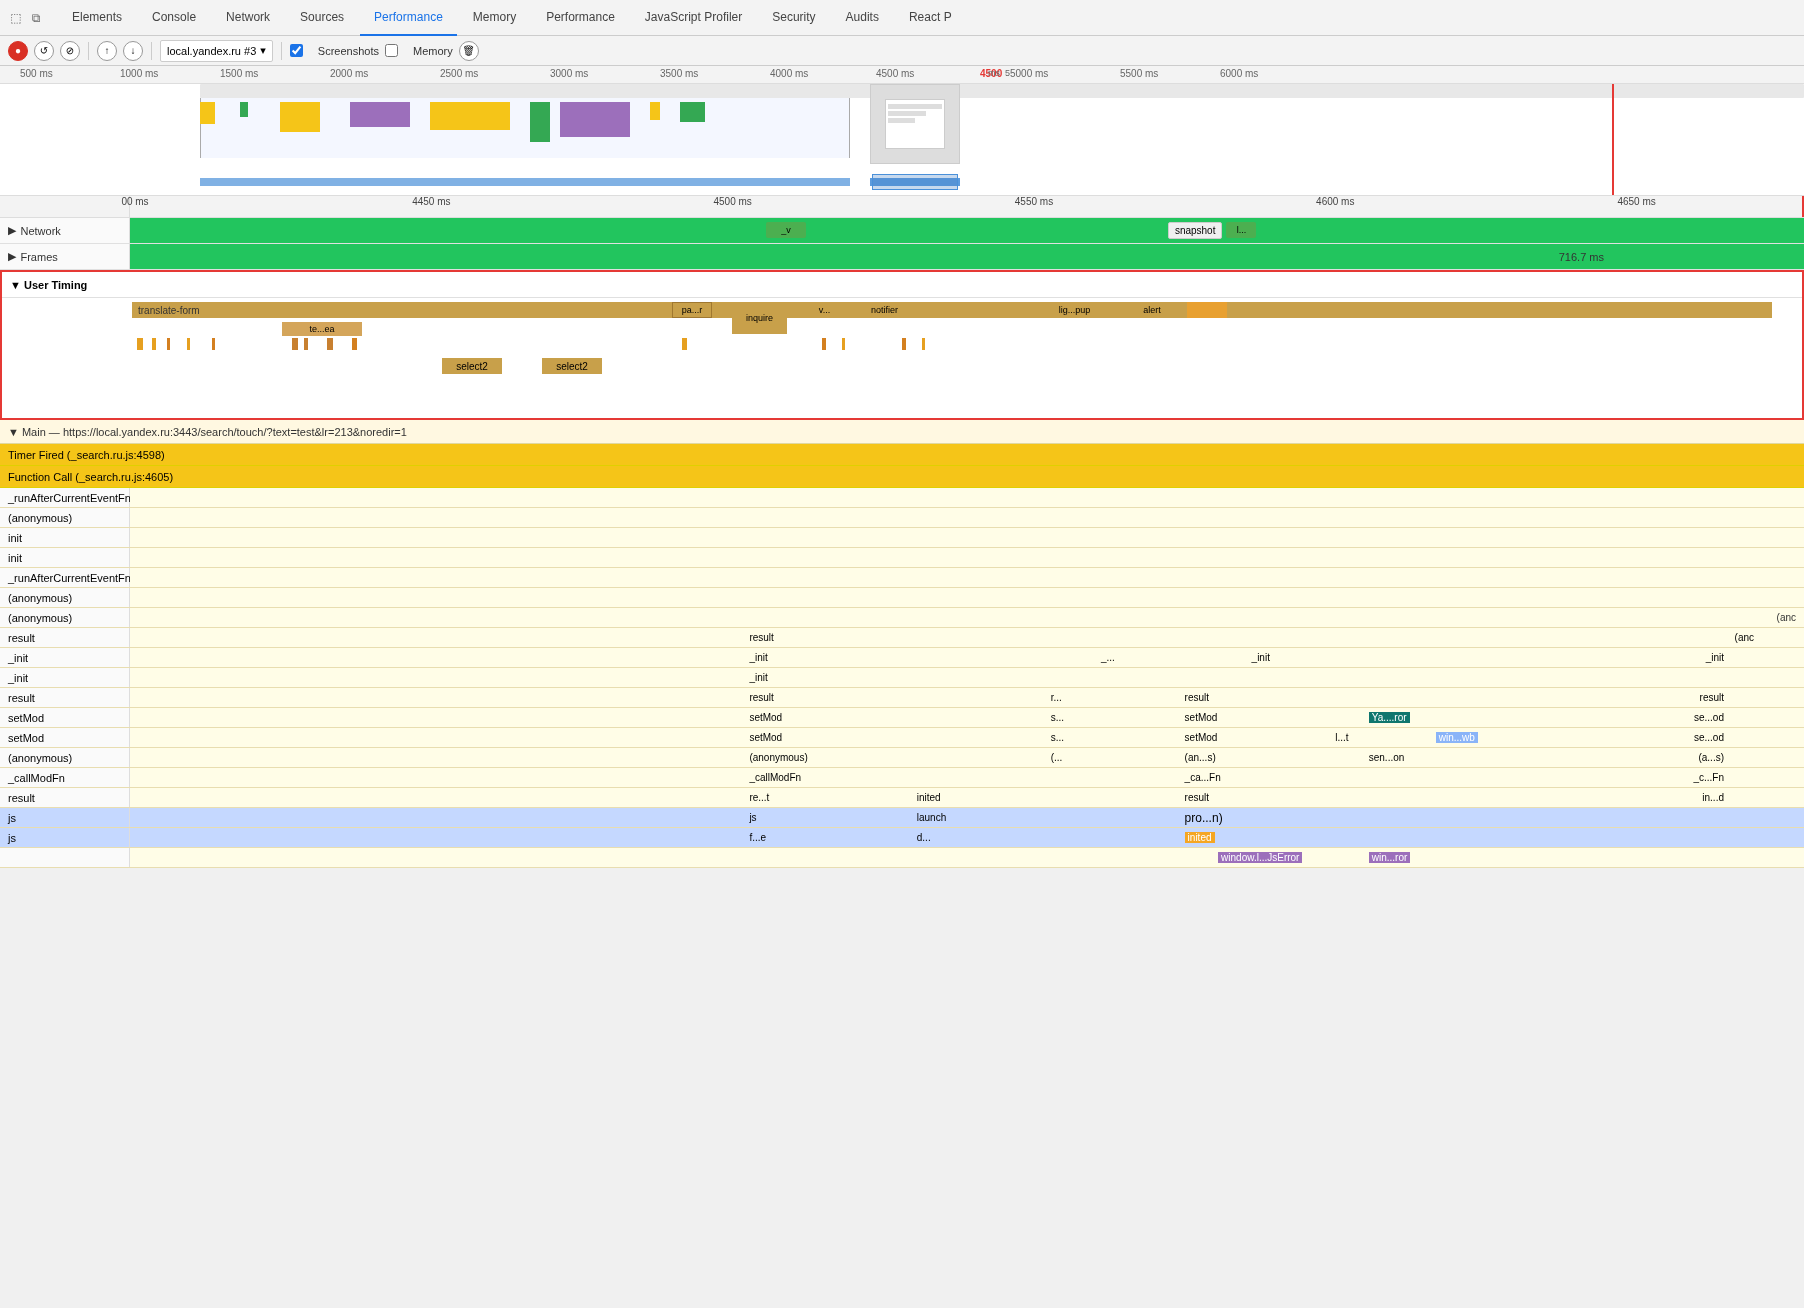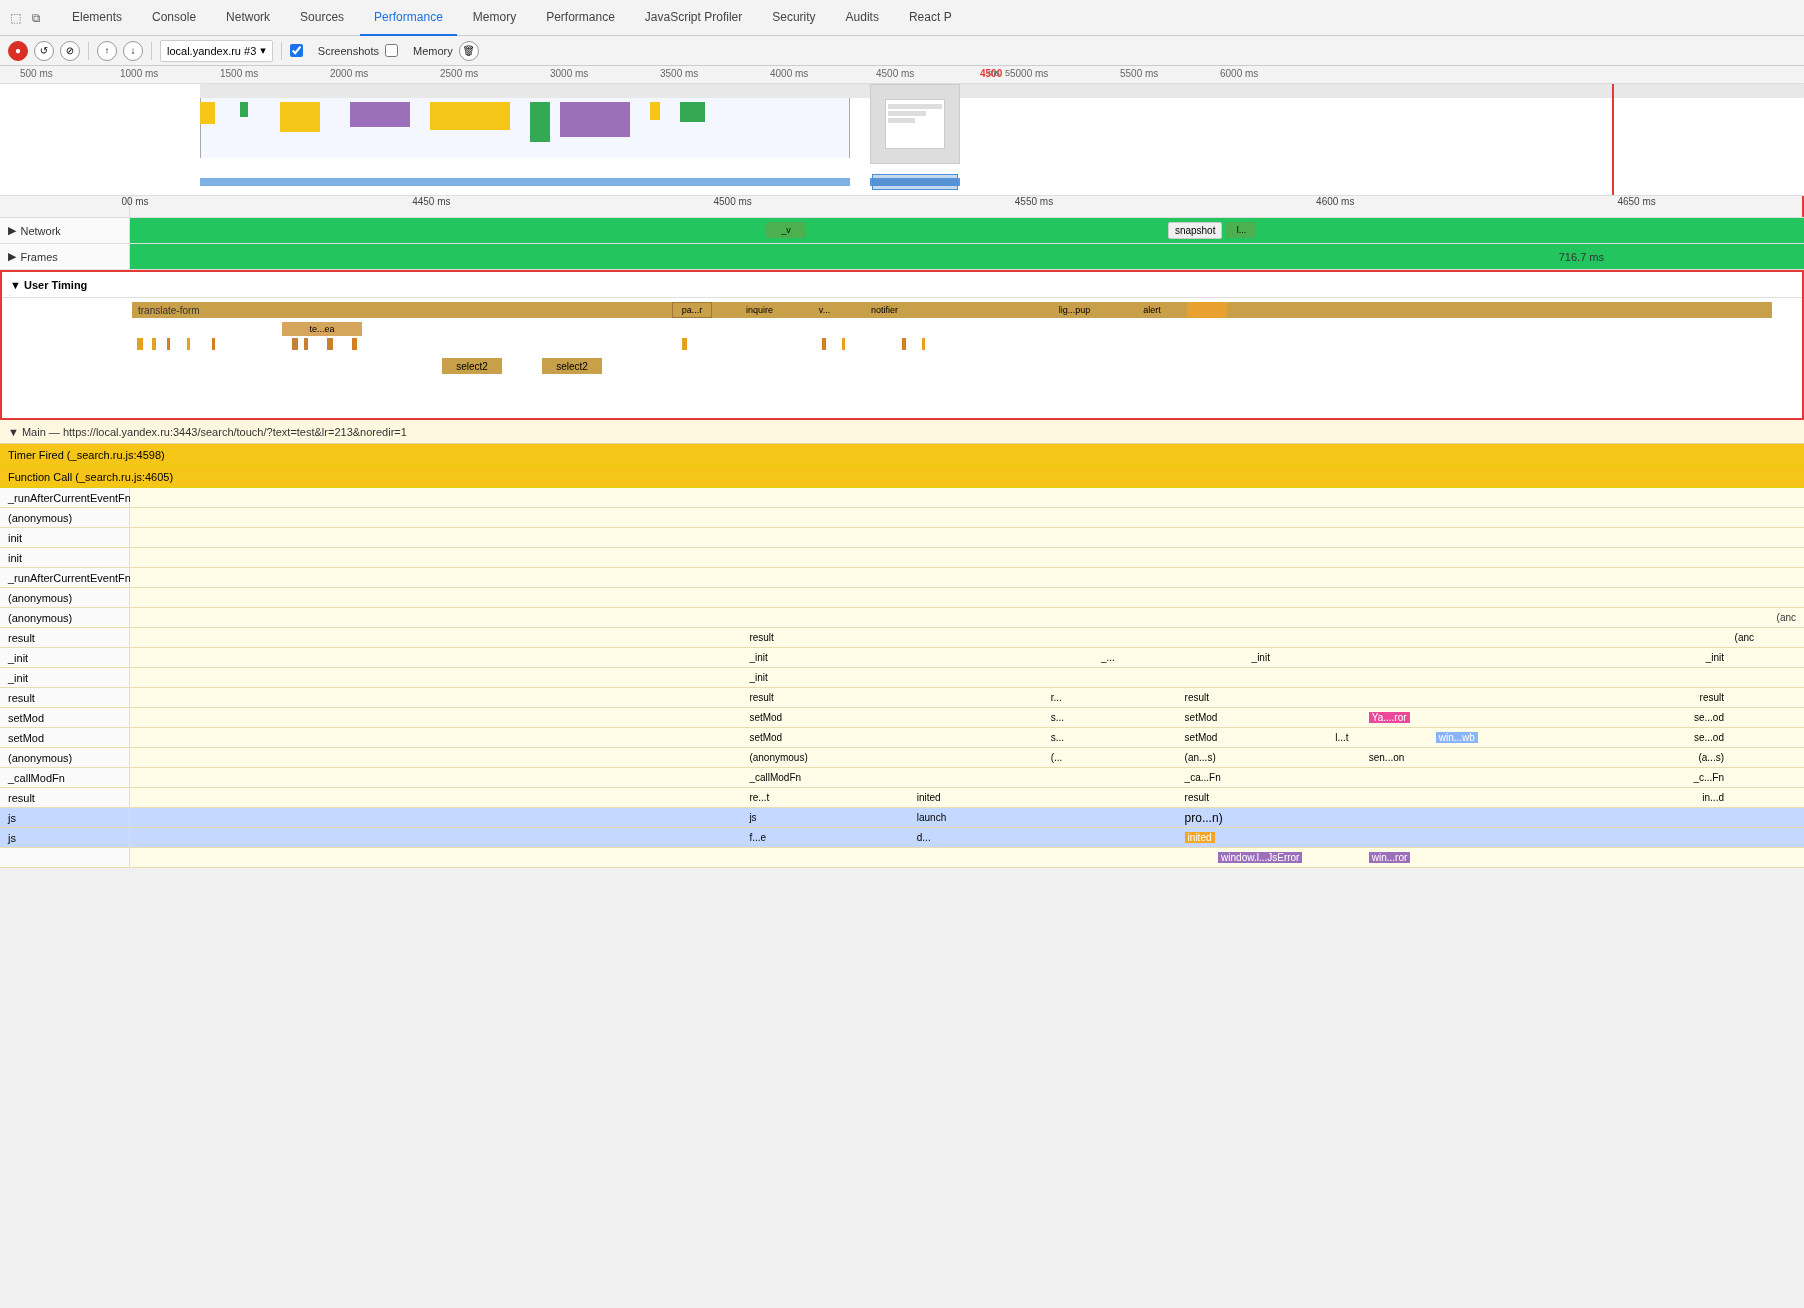--- a/index.html
+++ b/index.html
@@ -432,21 +432,21 @@
 
     <div style="position:absolute; top:40px; left:680px; width:5px; height:12px; background:#e6a020;"></div>
     <div style="position:absolute; top:40px; left:820px; width:4px; height:12px; background:#d48020;"></div>
     <div style="position:absolute; top:40px; left:840px; width:3px; height:12px; background:#e6a020;"></div>
     <div style="position:absolute; top:40px; left:900px; width:4px; height:12px; background:#d48020;"></div>
     <div style="position:absolute; top:40px; left:920px; width:3px; height:12px; background:#e6a020;"></div>
 
     <div style="position:absolute; top:4px; left:670px; width:40px; height:16px; background:#c8a04a; display:flex; align-items:center; justify-content:center; font-size:9px; border:1px solid #a07830;">
       <span>pa...r</span>
     </div>
-    <div style="position:absolute; top:4px; left:730px; width:55px; height:16px; background:#c8a04a; display:flex; align-items:center; justify-content:center; font-size:9px;">
+    <div style="position:absolute; top:4px; left:730px; width:55px; height:32px; background:#c8a04a; display:flex; align-items:center; justify-content:center; font-size:9px;">
       <span>inquire</span>
     </div>
     <div style="position:absolute; top:4px; left:810px; width:25px; height:16px; background:#c8a04a; display:flex; align-items:center; justify-content:center; font-size:9px;">
       <span>v...</span>
     </div>
     <div style="position:absolute; top:4px; left:850px; width:65px; height:16px; background:#c8a04a; display:flex; align-items:center; justify-content:center; font-size:9px;">
       <span>notifier</span>
     </div>
     <div style="position:absolute; top:4px; left:1040px; width:65px; height:16px; background:#c8a04a; display:flex; align-items:center; justify-content:center; font-size:9px;">
       <span>lig...pup</span>
@@ -547,21 +547,21 @@
         <div style="position:absolute; right:80px; font-size:10px;">result</div>
       </div>
     </div>
 
     <div style="display:flex; height:20px; border-bottom:1px solid #e8ddb0; background:#fffde7;">
       <div class="main-thread-label-cell">setMod</div>
       <div style="flex:1; display:flex; align-items:center; position:relative;">
         <div style="position:absolute; left:37%; font-size:10px;">setMod</div>
         <div style="position:absolute; left:55%; font-size:10px;">s...</div>
         <div style="position:absolute; left:63%; font-size:10px;">setMod</div>
-        <div style="position:absolute; left:74%; font-size:10px; color:#fff; background:#ec4899; padding:0 3px;">Ya....ror</div>
+        <div style="position:absolute; left:74%; font-size:10px; color:#fff; background:#0f766e; padding:0 3px;">Ya....ror</div>
         <div style="position:absolute; right:80px; font-size:10px;">se...od</div>
       </div>
     </div>
 
     <div style="display:flex; height:20px; border-bottom:1px solid #e8ddb0; background:#fffde7;">
       <div class="main-thread-label-cell">setMod</div>
       <div style="flex:1; display:flex; align-items:center; position:relative;">
         <div style="position:absolute; left:37%; font-size:10px;">setMod</div>
         <div style="position:absolute; left:55%; font-size:10px;">s...</div>
         <div style="position:absolute; left:63%; font-size:10px;">setMod</div>

